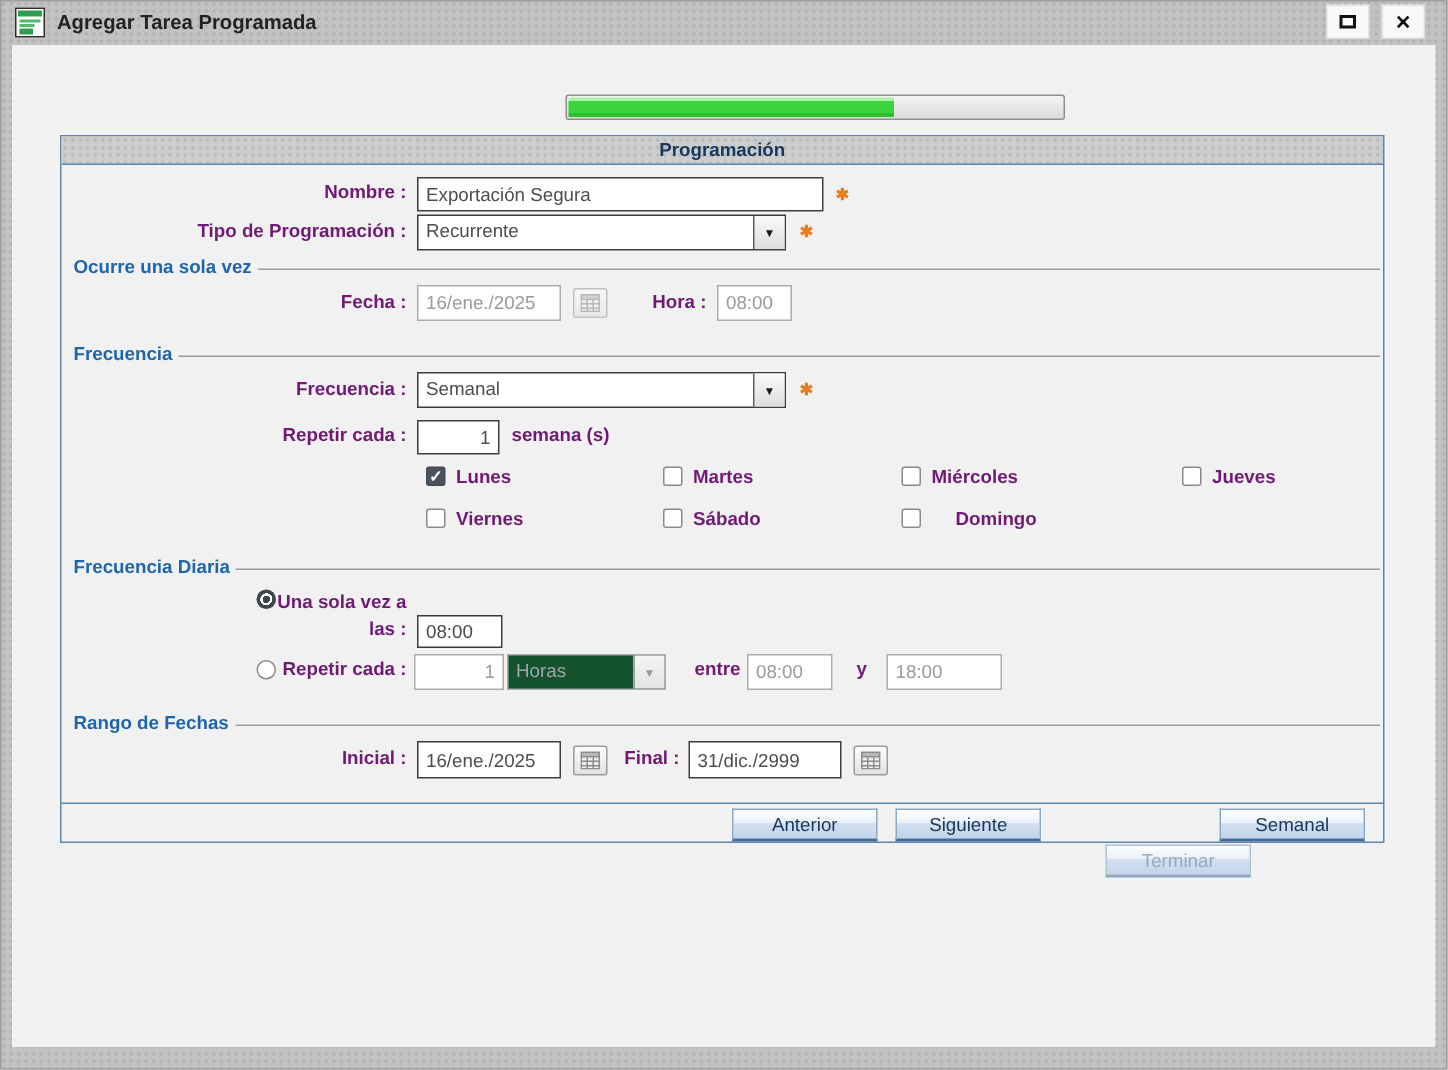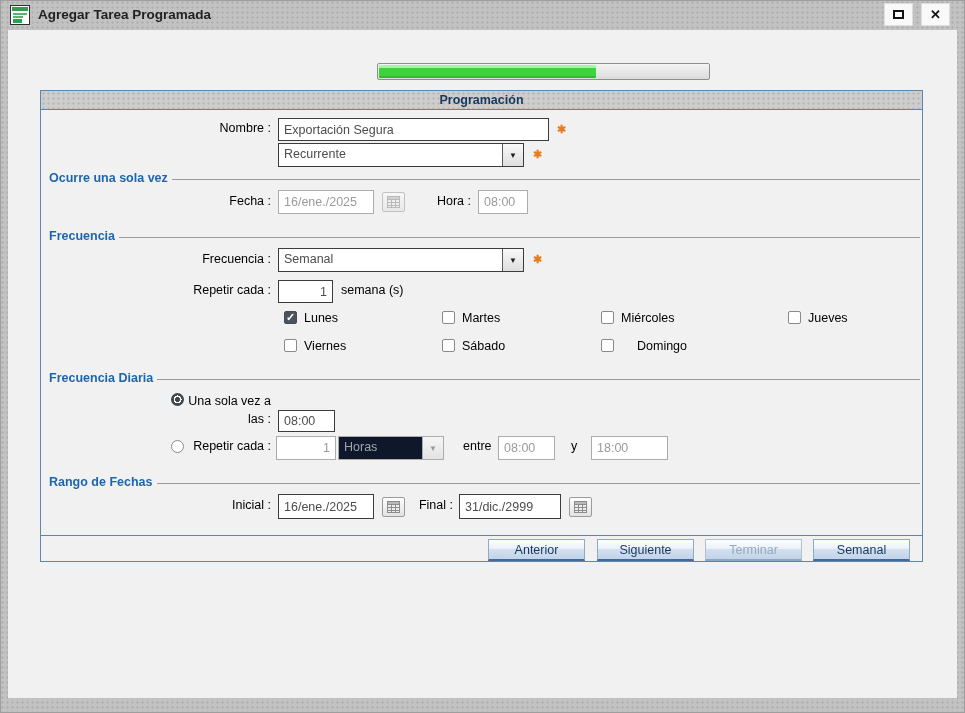--- a/index.html
+++ b/index.html
@@ -36,33 +36,33 @@
               background:linear-gradient(#F4F4F4, #DBDBDB); padding:1px; }
   .progress-fill { height:100%; border-radius:1px;
               background:linear-gradient(to bottom, #A9F2A9 0 20%, #3BD43B 20% 82%, #2DBE2D 82%); }
   
   .panel { position:absolute; left:32px; top:60px; width:883px; height:472px;
            border:1px solid #5E86AC; background:#F1F1F1; }
   .panel-header { position:absolute; left:0; top:0; width:100%; height:19px;
            background-color:#CDCDCD; background-image:radial-gradient(#BABABA 1px, transparent 1.2px);
            background-size:5px 5px; border-bottom:1px solid #5E86AC;
            text-align:center; font-size:12.5px; font-weight:bold; color:#17375E; line-height:18px; }
-  .lbl { position:absolute; font-size:12.5px; font-weight:normal; color:#000000; }
+  .lbl { position:absolute; font-size:12.5px; font-weight:bold; color:#701a75; }
   .lbl.r { text-align:right; }
   .txt { position:absolute; font-size:12.5px; border:1px solid #3C3C3C; background:#FFFFFF;
          color:#4D4D4D; padding:0 5px; outline:none; font-family:"Liberation Sans", sans-serif; }
   .txt.dis { border-color:#ACACAC; color:#9B9B9B; }
   .txt.num { text-align:right; }
   .req { position:absolute; color:#E87D1E; font-size:11px; font-weight:bold; }
   
   .select { position:absolute; display:flex; border:1px solid #3C3C3C; background:#FFFFFF; }
   .select .val { flex:1; font-size:12.5px; color:#4D4D4D; padding:3px 5px 0 5px; overflow:hidden; white-space:nowrap; }
   .select .btn { width:21px; border-left:1px solid #5A5A5A; background:linear-gradient(#F9F9F9,#DEDEDE);
                  display:flex; align-items:center; justify-content:center; font-size:8px; color:#1B1B1B; }
-  .select.dis { border-color:#ACACAC; background:#0f172a; }
+  .select.dis { border-color:#ACACAC; background:#14532d; }
   .select.dis .val { color:#A0A5AA; }
   .select.dis .btn { border-left-color:#ACACAC; color:#9A9A9A; background:linear-gradient(#F5F5F5,#E3E3E3); }
   
   .legend { position:absolute; left:8px; right:2px; display:flex; align-items:center; }
   .legend .cap { font-size:12.5px; font-weight:bold; color:#1D66AE; white-space:nowrap; }
   .legend .rule { flex:1; height:1px; background:#9B9B9B; margin-left:4px; margin-top:2px; }
   
   .calbtn { position:absolute; width:23px; height:20px; border:1px solid #9B9B9B; border-radius:2px;
             background:linear-gradient(#FDFDFD,#E2E2E2); display:flex; align-items:center; justify-content:center; }
   
@@ -104,20 +104,21 @@
     <div class="progress-fill" style="width: 66%;"></div>
   </div>
 
   <div class="panel">
     <div class="panel-header">Programación</div>
 
     <div class="lbl r" style="left:0;top:30px;width:230px;">Nombre :</div>
     <input class="txt" style="left: 237px; top: 27px; width: 271px; height: 23px;" readonly="" value="Exportación Segura">
     <div class="req" style="left:516px;top:32px;">✱</div>
 
+    <div class="lbl r" style="left:0;top:56px;width:230px;">Tipo de Programación :</div>
     <div class="select" style="left:237px;top:52px;width:246px;height:24px;">
       <div class="val">Recurrente</div>
       <div class="btn">▼</div>
     </div>
     <div class="req" style="left:492px;top:57px;">✱</div>
 
     <div class="legend" style="top:80px;">
       <span class="cap">Ocurre una sola vez</span>
       <div class="rule"></div>
     </div>
@@ -206,16 +207,16 @@
       <svg width="13" height="12">
         <rect x="0.5" y="0.5" width="12" height="11" fill="#EDEDED" stroke="#8C8C8C"></rect>
         <rect x="0.5" y="0.5" width="12" height="3" fill="#B9B9B9" stroke="#8C8C8C"></rect>
         <path d="M4.5 4 V12 M8.5 4 V12 M0 6.5 H13 M0 9.5 H13" stroke="#8C8C8C" fill="none"></path>
       </svg>
     </div>
 
     <div class="footer-sep"></div>
     <button class="fbtn" style="left:447px;">Anterior</button>
     <button class="fbtn" style="left:556px;">Siguiente</button>
-    <button class="fbtn disabled" style="left:664px;">Terminar</button>
+    <button class="fbtn disabled" style="left:696px;margin-top:24px;">Terminar</button>
     <button class="fbtn" style="left:772px;">Semanal</button>
   </div>
 </div>
 
 </body></html>

